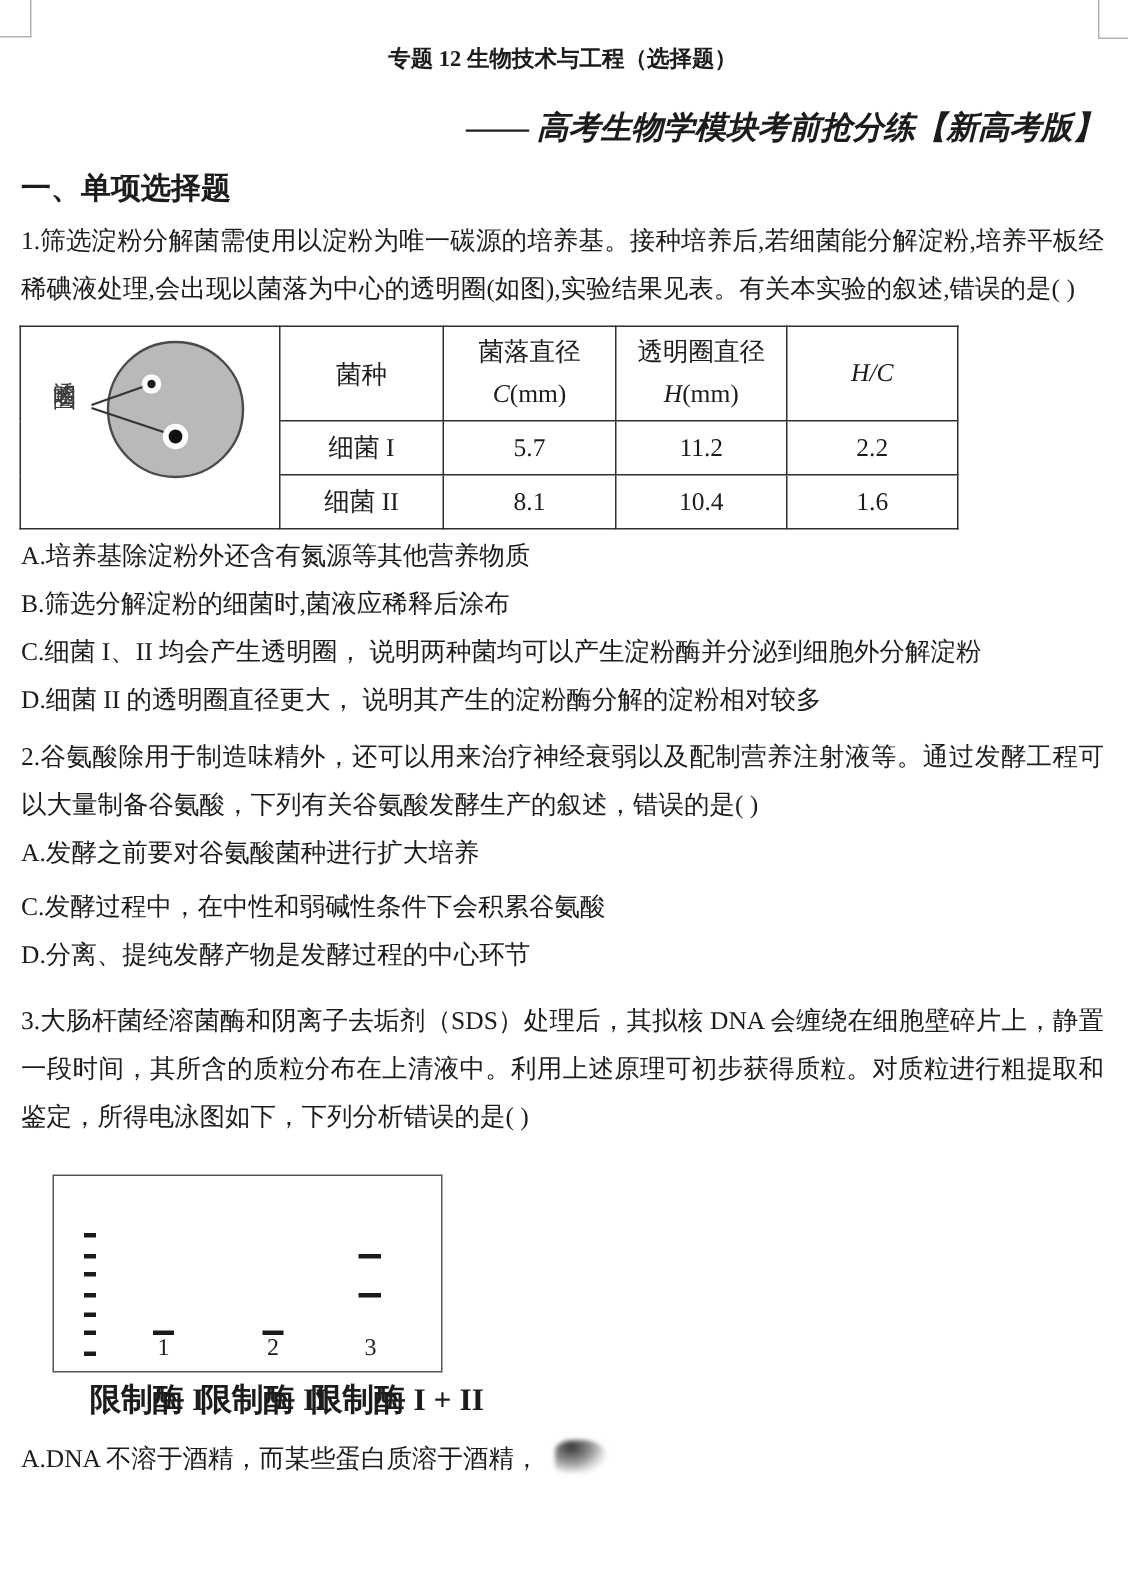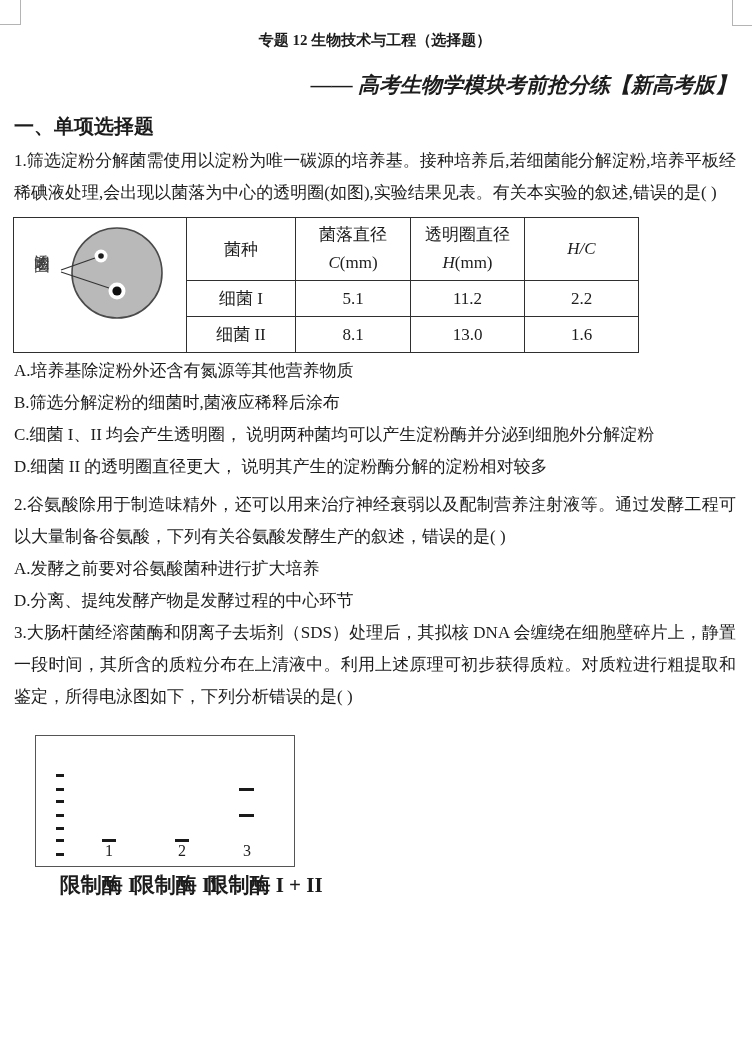--- a/index.html
+++ b/index.html
@@ -79,43 +79,44 @@
         <span class="sym">C</span><span>(mm)</span>
       </td>
       <td style="width:113px;" class="hdr2">
         <span>透明圈直径</span><br>
         <span class="sym">H</span><span>(mm)</span>
       </td>
       <td style="width:113px;" class="sym">H/C</td>
     </tr>
     <tr>
       <td style="height:35px;">细菌 I</td>
-      <td>5.1</td>
+      <td>5.7</td>
       <td>11.2</td>
       <td>2.2</td>
     </tr>
     <tr>
       <td style="height:35px;">细菌 II</td>
       <td>8.1</td>
-      <td>13.0</td>
+      <td>10.4</td>
       <td>1.6</td>
     </tr>
   </tbody>
     </table>
 
   <div class="opt" style="margin-top:2px;">A.培养基除淀粉外还含有氮源等其他营养物质</div>
   <div class="opt">B.筛选分解淀粉的细菌时,菌液应稀释后涂布</div>
   <div class="opt">C.细菌 I、II 均会产生透明圈， 说明两种菌均可以产生淀粉酶并分泌到细胞外分解淀粉</div>
   <div class="opt">D.细菌 II 的透明圈直径更大， 说明其产生的淀粉酶分解的淀粉相对较多</div>
 
   <div class="stem" style="margin-top:6px;font-family:Liberation Serif, serif;">2.谷氨酸除用于制造味精外，还可以用来治疗神经衰弱以及配制营养注射液等。通过发酵工程可以大量制备谷氨酸，下列有关谷氨酸发酵生产的叙述，错误的是(  )</div>
   <div class="opt">A.发酵之前要对谷氨酸菌种进行扩大培养</div>
+  <div class="opt" style="margin-top:4px;">C.发酵过程中，在中性和弱碱性条件下会积累谷氨酸</div>
   <div class="opt">D.分离、提纯发酵产物是发酵过程的中心环节</div>
 
-  <div class="stem" style="margin-top:0;">3.大肠杆菌经溶菌酶和阴离子去垢剂（SDS）处理后，其拟核 DNA 会缠绕在细胞壁碎片上，静置一段时间，其所含的质粒分布在上清液中。利用上述原理可初步获得质粒。对质粒进行粗提取和鉴定，所得电泳图如下，下列分析错误的是(  )</div>
+  <div class="stem" style="margin-top:12px;">3.大肠杆菌经溶菌酶和阴离子去垢剂（SDS）处理后，其拟核 DNA 会缠绕在细胞壁碎片上，静置一段时间，其所含的质粒分布在上清液中。利用上述原理可初步获得质粒。对质粒进行粗提取和鉴定，所得电泳图如下，下列分析错误的是(  )</div>
 
   <div class="gel-figure">
     <div class="gel-box" id="gel-box">
       <div class="lane-num" style="left:73px;">1</div>
       <div class="lane-num" style="left:146px;">2</div>
       <div class="lane-num" style="left:211px;">3</div>
     <div class="band" style="left: 20px; top: 38px; width: 8px;"></div>
         <div class="band" style="left: 20px; top: 52px; width: 8px;"></div>
         <div class="band" style="left: 20px; top: 64px; width: 8px;"></div>
         <div class="band" style="left: 20px; top: 78px; width: 8px;"></div>
@@ -125,14 +126,17 @@
         <div class="band" style="left: 66px; top: 103px; width: 14px;"></div>
         <div class="band" style="left: 139px; top: 103px; width: 14px;"></div>
         <div class="band" style="left: 203px; top: 52px; width: 15px;"></div>
         <div class="band" style="left: 203px; top: 78px; width: 15px;"></div>
       </div>
     <div class="enzyme-label" style="left:63px;">限制酶 I</div>
     <div class="enzyme-label" style="left:141px;">限制酶 II</div>
     <div class="enzyme-label" style="left:230px;">限制酶 I + II</div>
   </div>
 
+  <div class="lastline">
+    <span>A.DNA 不溶于酒精，而某些蛋白质溶于酒精，</span><span class="smudge"></span>
+  </div>
 
 </div>
 
 </body></html>

